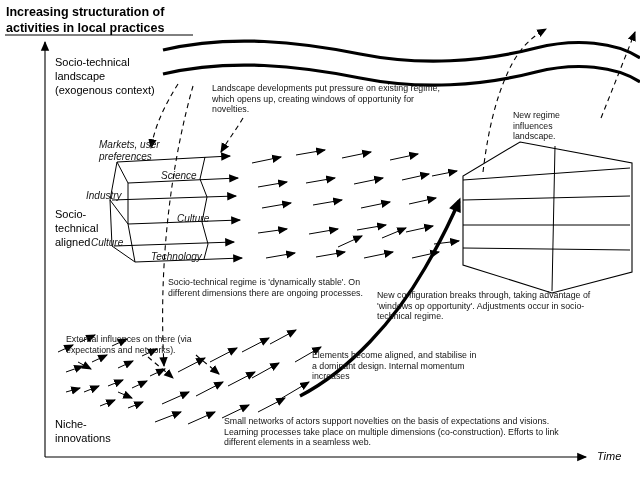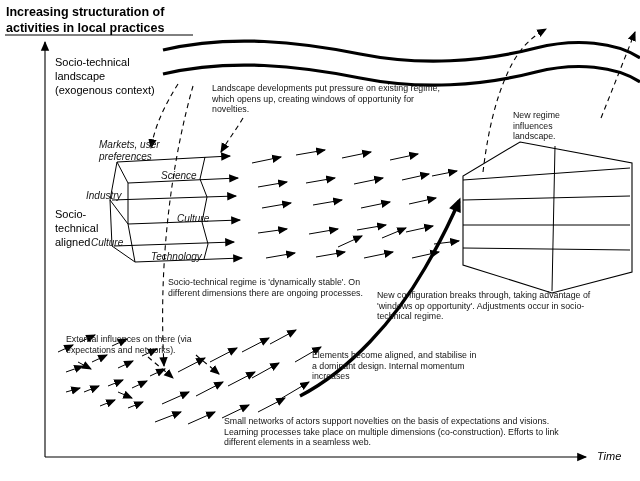--- a/index.html
+++ b/index.html
@@ -152,20 +152,21 @@
         <line x1="188" y1="424" x2="215" y2="412" class="ln thin" marker-end="url(#ah)"></line>
         <line x1="222" y1="418" x2="249" y2="405" class="ln thin" marker-end="url(#ah)"></line>
         <line x1="258" y1="412" x2="285" y2="398" class="ln thin" marker-end="url(#ah)"></line>
       </g>
   </svg>
 
   <div class="txt title" style="left:6px;top:4px;width:205px">Increasing structuration of activities in local practices</div>
 
   <div class="txt level" style="left:55px;top:56px;width:106px">Socio-technical landscape (exogenous context)</div>
   <div class="txt level" style="left:55px;top:208px;width:64px">Socio-technical aligned</div>
+  <div class="txt level" style="left:55px;top:418px;width:76px">Niche-innovations</div>
   <div class="txt time" style="left:597px;top:450px">Time</div>
 
   <div class="txt ann" style="left:212px;top:83px;width:228px">Landscape developments put pressure on existing regime, which opens up, creating windows of opportunity for novelties.</div>
   <div class="txt ann" style="left:513px;top:110px;width:84px">New regime influences landscape.</div>
   <div class="txt ann" style="left:168px;top:277px;width:196px">Socio-technical regime is 'dynamically stable'. On different dimensions there are ongoing processes.</div>
   <div class="txt ann" style="left:377px;top:290px;width:218px">New configuration breaks through, taking advantage of 'windows op opportunity'. Adjustments occur in socio-technical regime.</div>
   <div class="txt ann" style="left:66px;top:334px;width:158px">External influences on there (via expectations and networks).</div>
   <div class="txt ann" style="left:312px;top:350px;width:168px">Elements become aligned, and stabilise in a dominant design. Internal momentum increases</div>
   <div class="txt ann" style="left:224px;top:416px;width:358px">Small networks of actors support novelties on the basis of expectations and visions. Learning processes take place on multiple dimensions (co-construction). Efforts to link different elements in a seamless web.</div>
 

